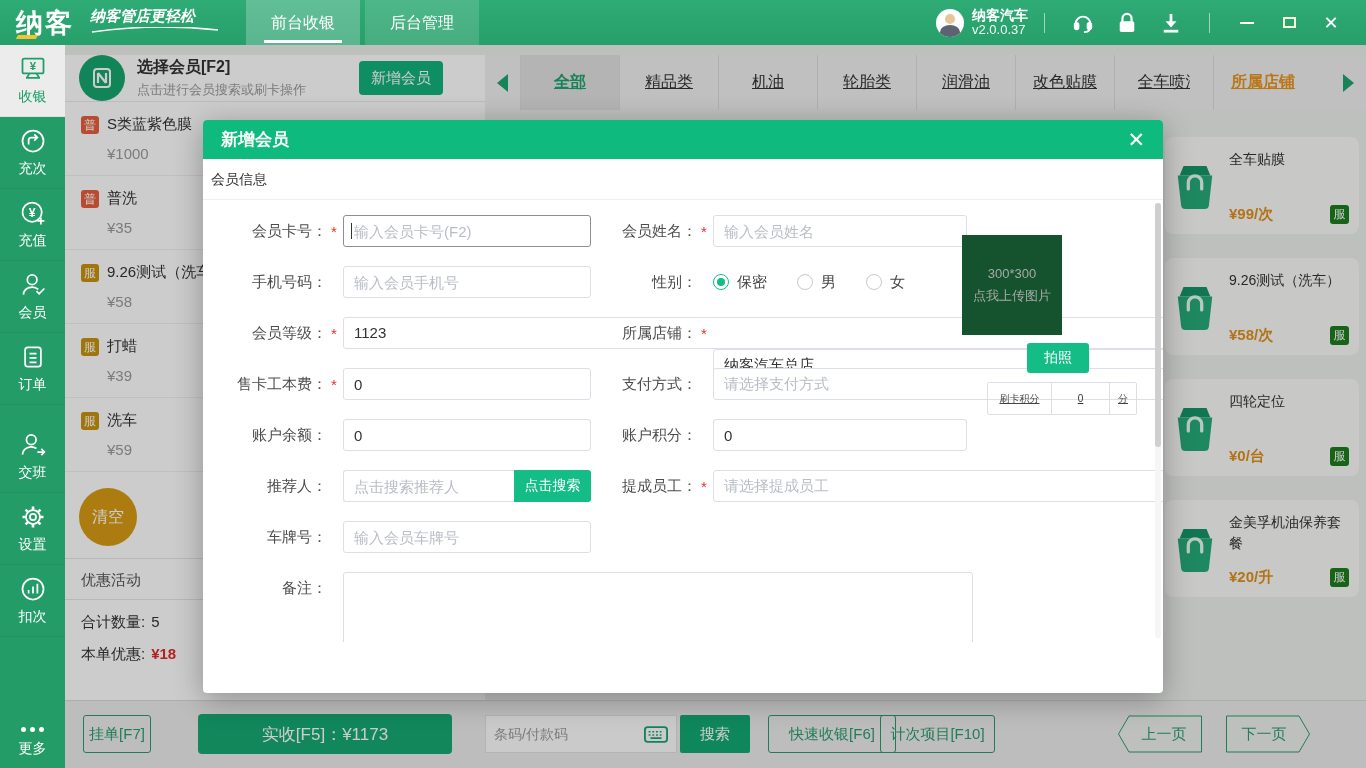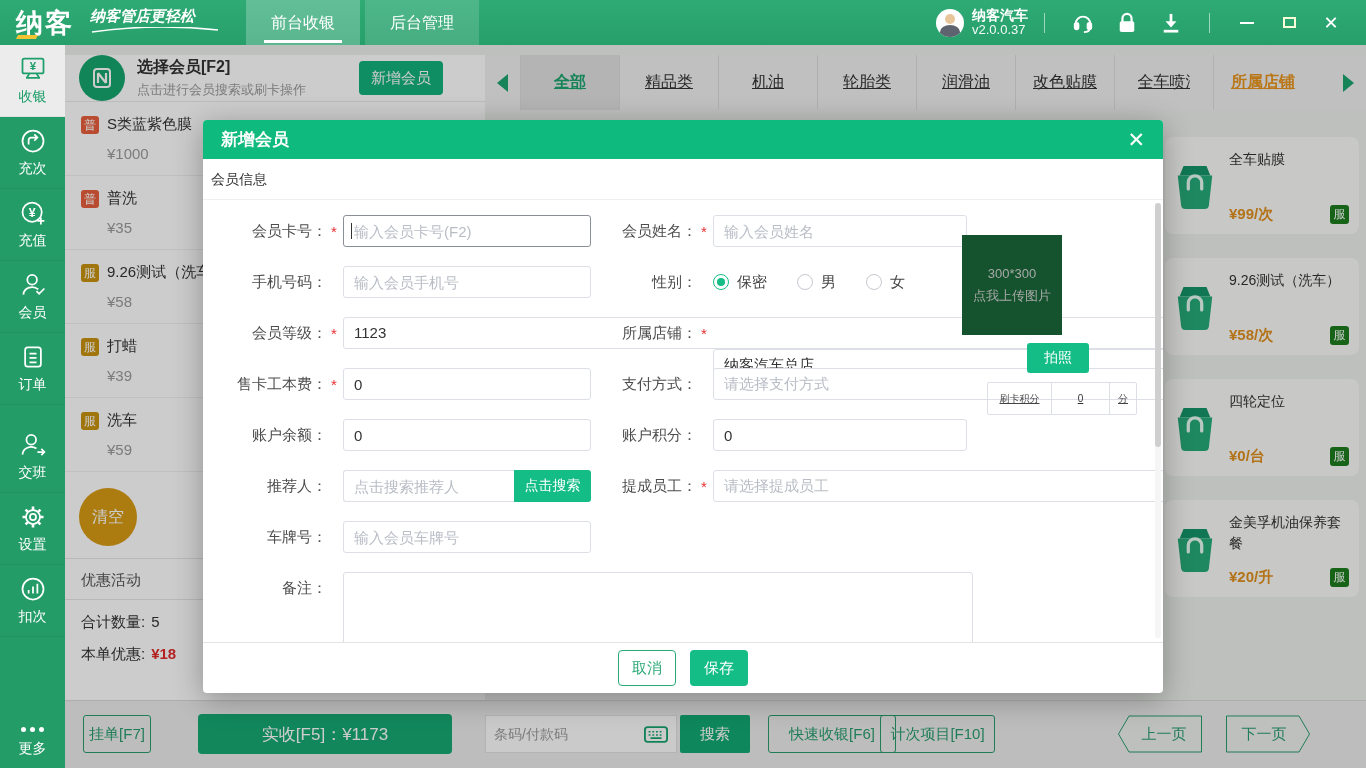--- a/index.html
+++ b/index.html
@@ -577,19 +577,15 @@
         <div class="pg-cell pg-label">刷卡积分</div>
         <div class="pg-cell pg-value">0</div>
         <div class="pg-cell pg-unit">分</div>
       </div>
 
       <div class="mscroll-track">
         <div class="mscroll-thumb"></div>
       </div>
     </div>
 
-    <div class="modal-footer">
-      <button class="cancel-btn">取消</button>
-      <button class="save-btn">保存</button>
-    </div>
   </div>
 
 </div>
 
 </body></html>

